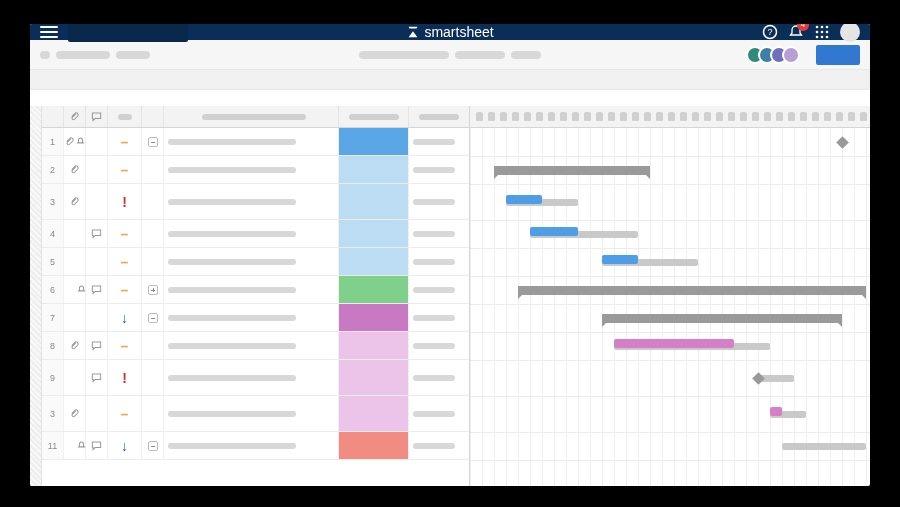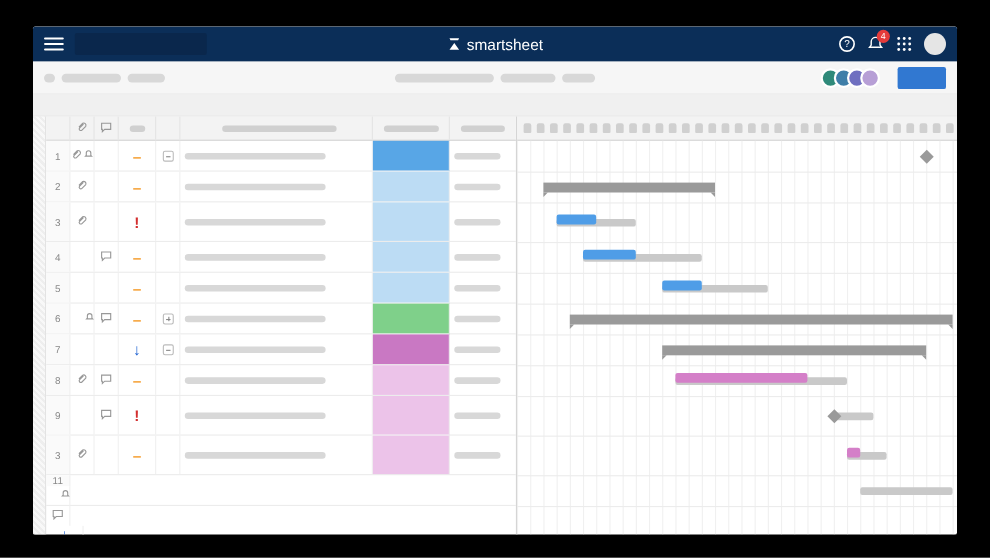--- a/index.html
+++ b/index.html
@@ -1,20 +1,20 @@
 <!DOCTYPE html>
 <html><head>
 <meta charset="utf-8">
 <style>
   * { box-sizing: border-box; margin: 0; padding: 0; }
   body { font-family: -apple-system, Helvetica, Arial, sans-serif; background: #000; width: 900px; height: 507px; overflow: hidden; }
   .app { position: absolute; left: 30px; top: 24px; width: 840px; height: 462px; background: #fff; border-radius: 2px; overflow: hidden; }
 
   
-  .topnav { height: 32px; background: #0b2e58; display: flex; align-items: center; padding: 0 10px; color: #fff; }
+  .topnav { height: 16px; background: #0b2e58; display: flex; align-items: center; padding: 0 10px; color: #fff; }
   .topnav .ham { width: 18px; display: flex; flex-direction: column; gap: 3px; cursor: pointer; }
   .topnav .ham span { height: 2px; background: #fff; border-radius: 1px; }
   .topnav .search { margin-left: 10px; width: 120px; height: 20px; background: #0a274c; border-radius: 2px; }
   .topnav .brand { position: absolute; left: 0; right: 0; text-align: center; font-size: 14px; font-weight: 400; pointer-events: none; }
   .topnav .brand svg { vertical-align: -2px; margin-right: 4px; }
   .topnav .right { margin-left: auto; display: flex; align-items: center; gap: 10px; }
   .topnav .bell { position: relative; }
   .topnav .badge { position: absolute; top: -5px; right: -5px; background: #e43b3b; color: #fff; font-size: 8px; line-height: 12px; width: 12px; height: 12px; border-radius: 50%; text-align: center; }
   .topnav .avatar { width: 20px; height: 20px; background: #e5e5e5; border-radius: 50%; }
   .topnav .ico { width: 16px; height: 16px; display: flex; align-items: center; justify-content: center; }
@@ -373,21 +373,21 @@
     <div class="c st" style="color:#f6a33a">–</div>
     <div class="c ex"></div>
     <div class="c nm">
               <span class="ph"></span>
             </div>
     <div class="c cl" style="background:#ecc3e9"></div>
     <div class="c as">
               <span class="ph"></span>
             </div>
           </div>
-          <div class="row" style="height: 28px; flex-direction: column;">
+          <div class="row" style="height: 28px;">
     <div class="c rn">11</div>
     <div class="c at">
               <span class="ibell" style="margin-left:0px"><svg viewBox="0 0 16 16" style="margin-left:14px">
                   <path d="M8 3a3 3 0 0 0-3 3v3l-1 1h8l-1-1V6a3 3 0 0 0-3-3z"></path>
                 </svg></span>
             </div>
     <div class="c cm">
               <span class="icomm"><svg viewBox="0 0 16 16">
                   <path d="M2 3h12v8H6l-3 3V11H2z"></path>
                 </svg></span>

